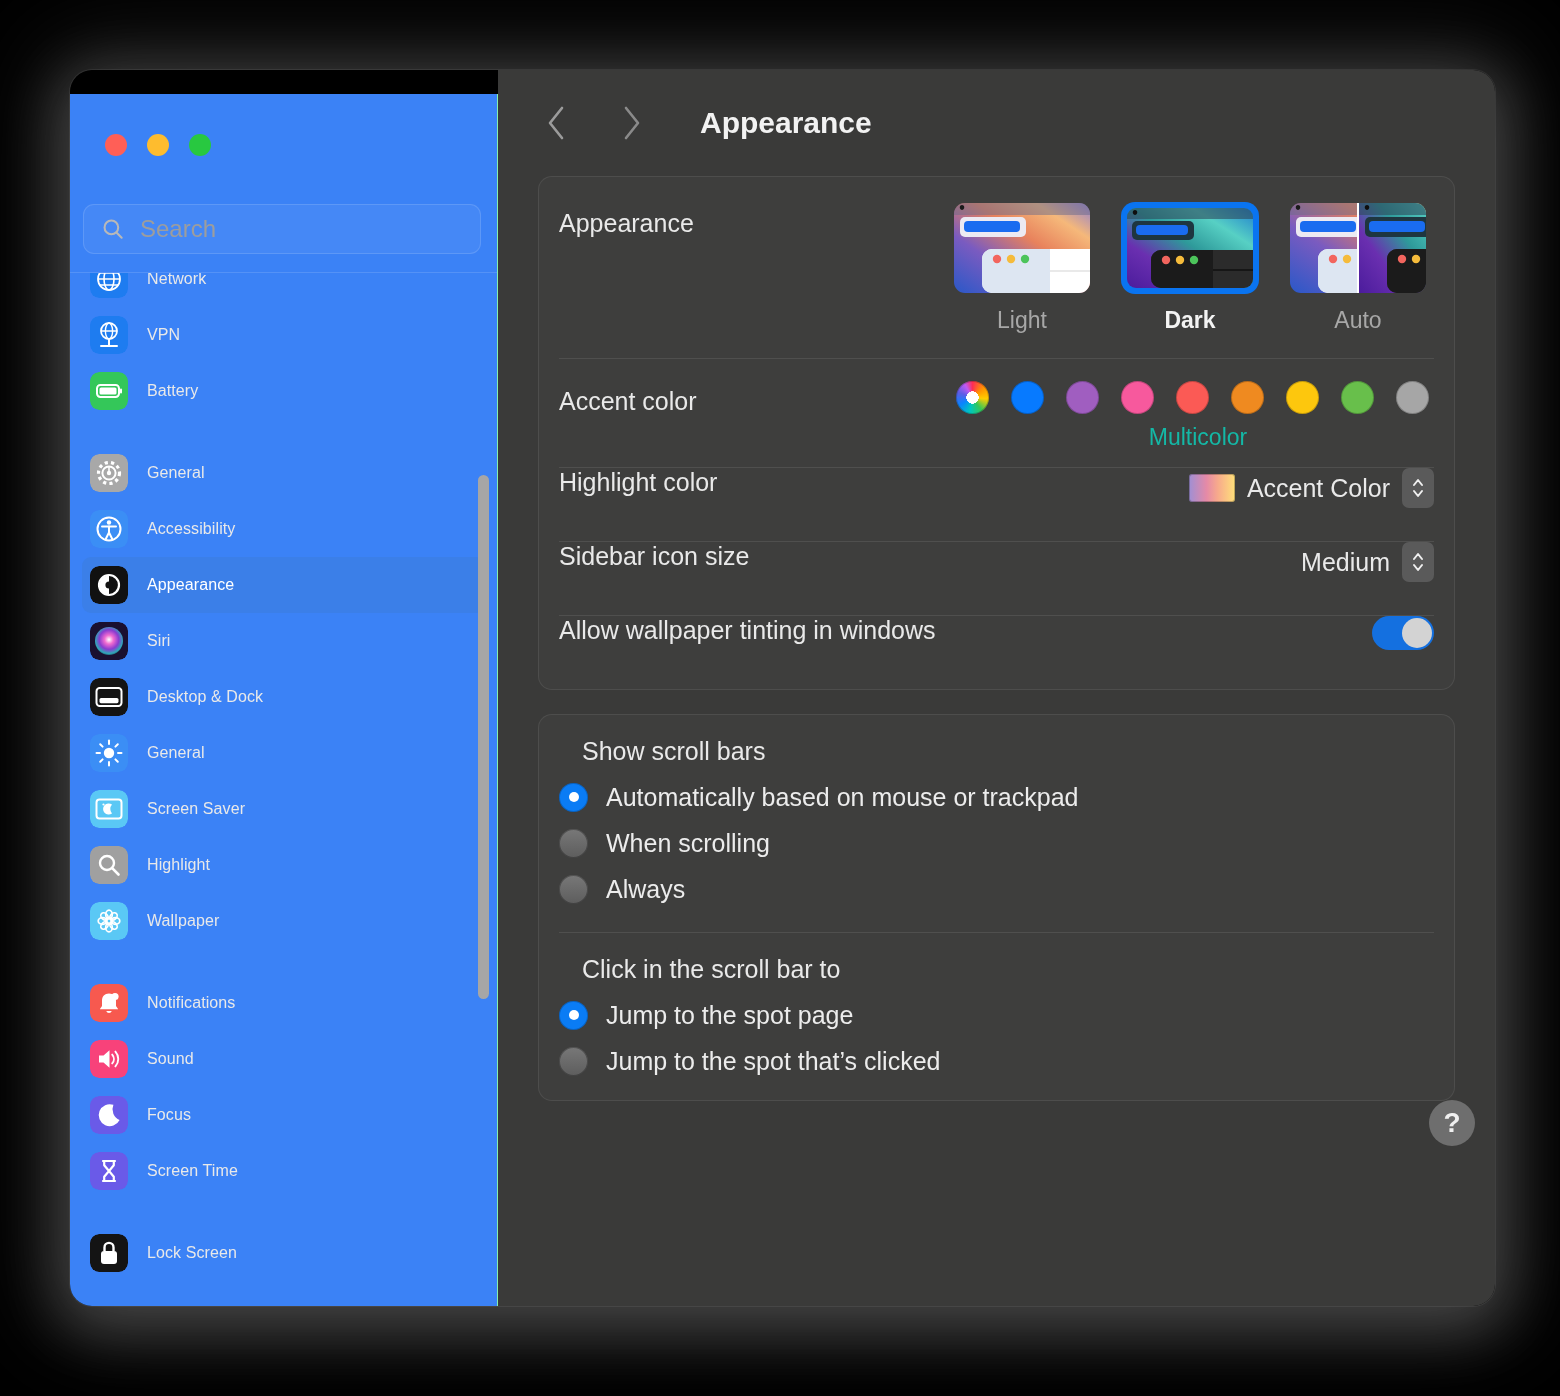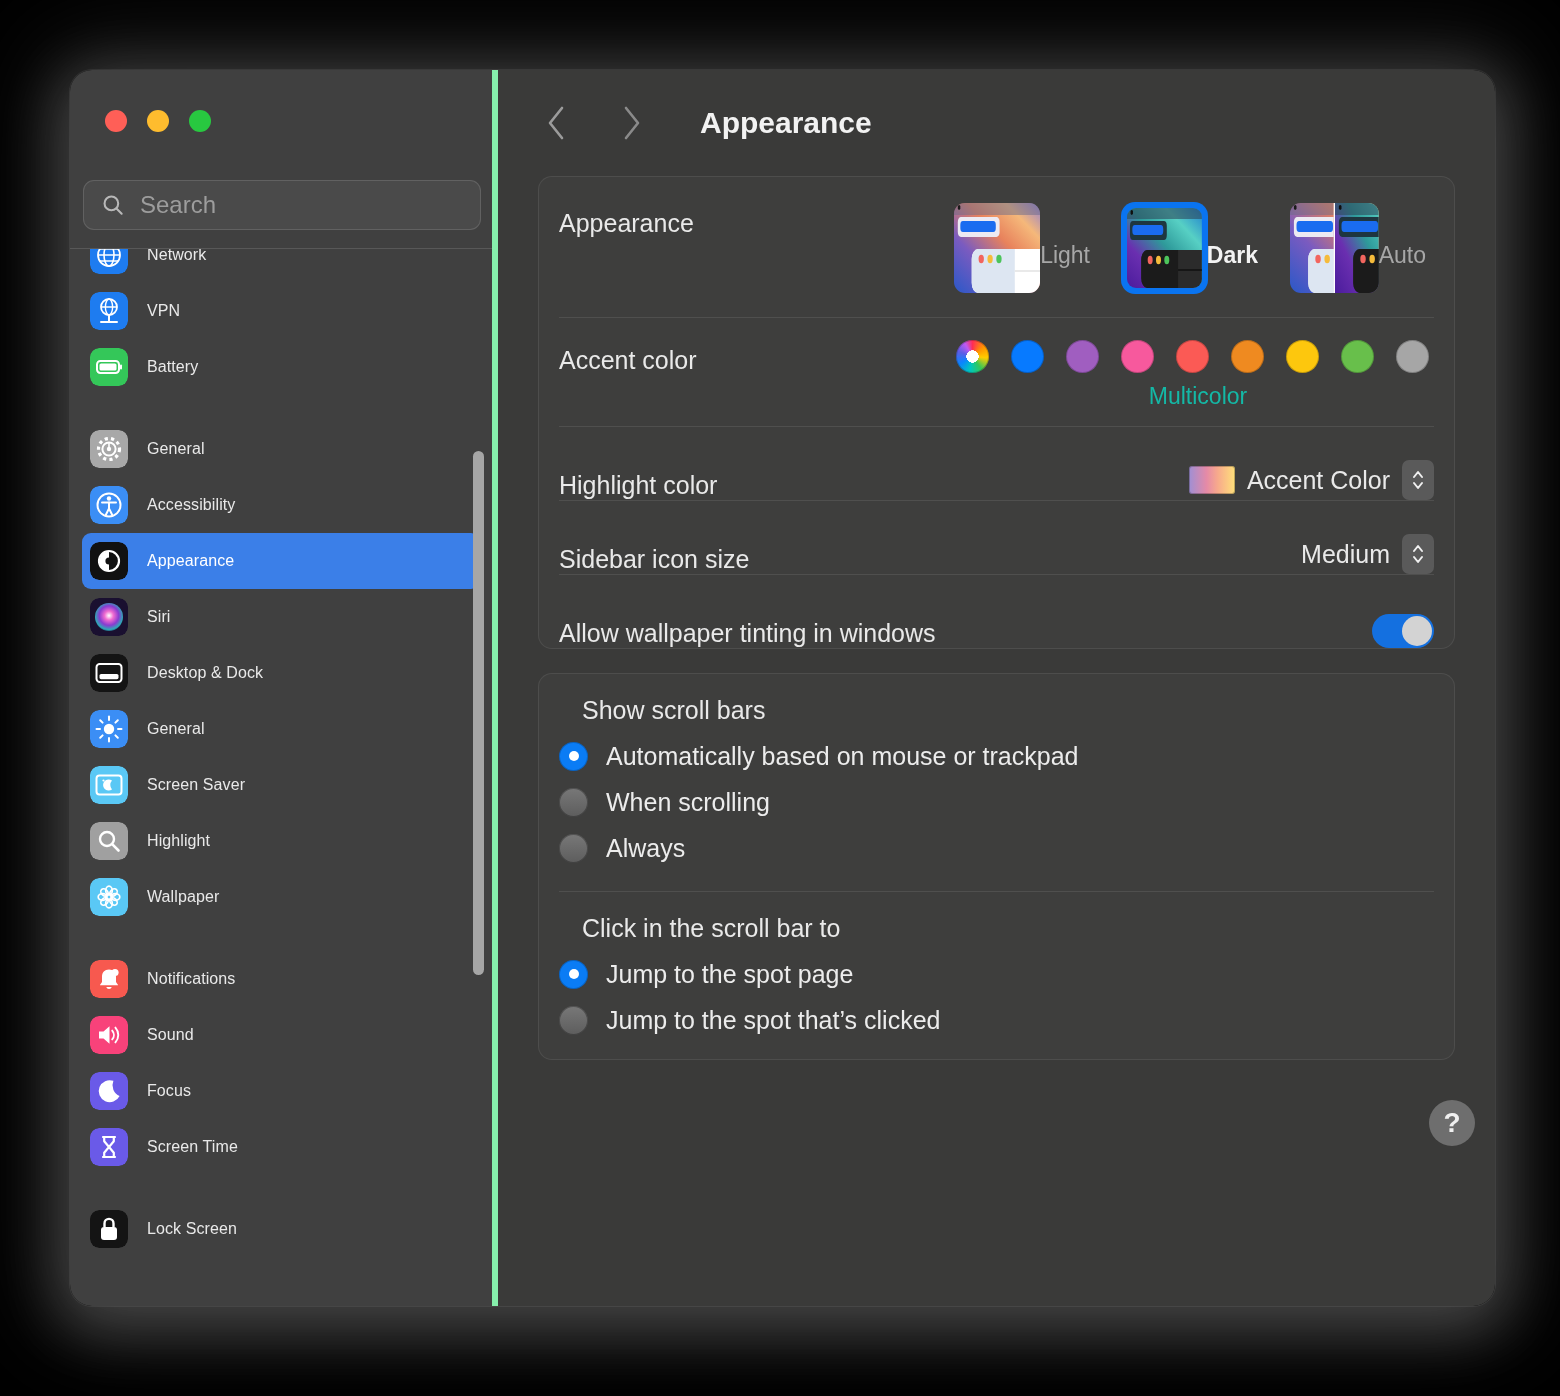--- a/index.html
+++ b/index.html
@@ -33,24 +33,25 @@
       0 0 0 1px rgba(255,255,255,0.07),
       0 14px 60px 14px rgba(255,255,255,0.20),
       0 0 90px 30px rgba(255,255,255,0.10);
   }
 
   
   .sidebar {
     position: relative;
     width: 428px;
     height: 100%;
-    background: #404040;
+    background: #3b82f6;
     flex: 0 0 428px;
-    border-right: 6px solid #86efac;
+    border-right: 1px solid #86efac;
     overflow: hidden;
+    margin-top: 24px;
   }
 
   .traffic-lights {
     position: absolute;
     left: 35px;
     top: 40px;
     display: flex;
     gap: 20px;
   }
   .tl { width: 22px; height: 22px; border-radius: 50%; }
@@ -183,21 +184,21 @@
   .card {
     background: #3e3e3d;
     border: 1px solid rgba(255,255,255,0.08);
     border-radius: 14px;
     margin-bottom: 24px;
     padding: 0 20px;
   }
 
   .row {
     display: flex;
-    align-items: flex-end;
+    align-items: flex-start;
     min-height: 74px;
     position: relative;
   }
   .row-sep { border-top: 1px solid rgba(255,255,255,0.09); }
 
   .row-label {
     color: #e9e9e9;
     font-size: 25px;
     flex: 1;
   }
@@ -222,21 +223,21 @@
     padding-top: 6px;
   }
   .modes {
     display: flex;
     gap: 32px;
     padding-right: 8px;
   }
   .mode {
     width: 136px;
     display: flex;
-    flex-direction: row;
+    flex-direction: column;
     align-items: center;
   }
   .thumb-outer {
     width: 136px; height: 90px;
     border-radius: 13px;
     padding: 5px;
     box-sizing: border-box;
   }
   .mode.active .thumb-outer {
     background: #0a74f0;

